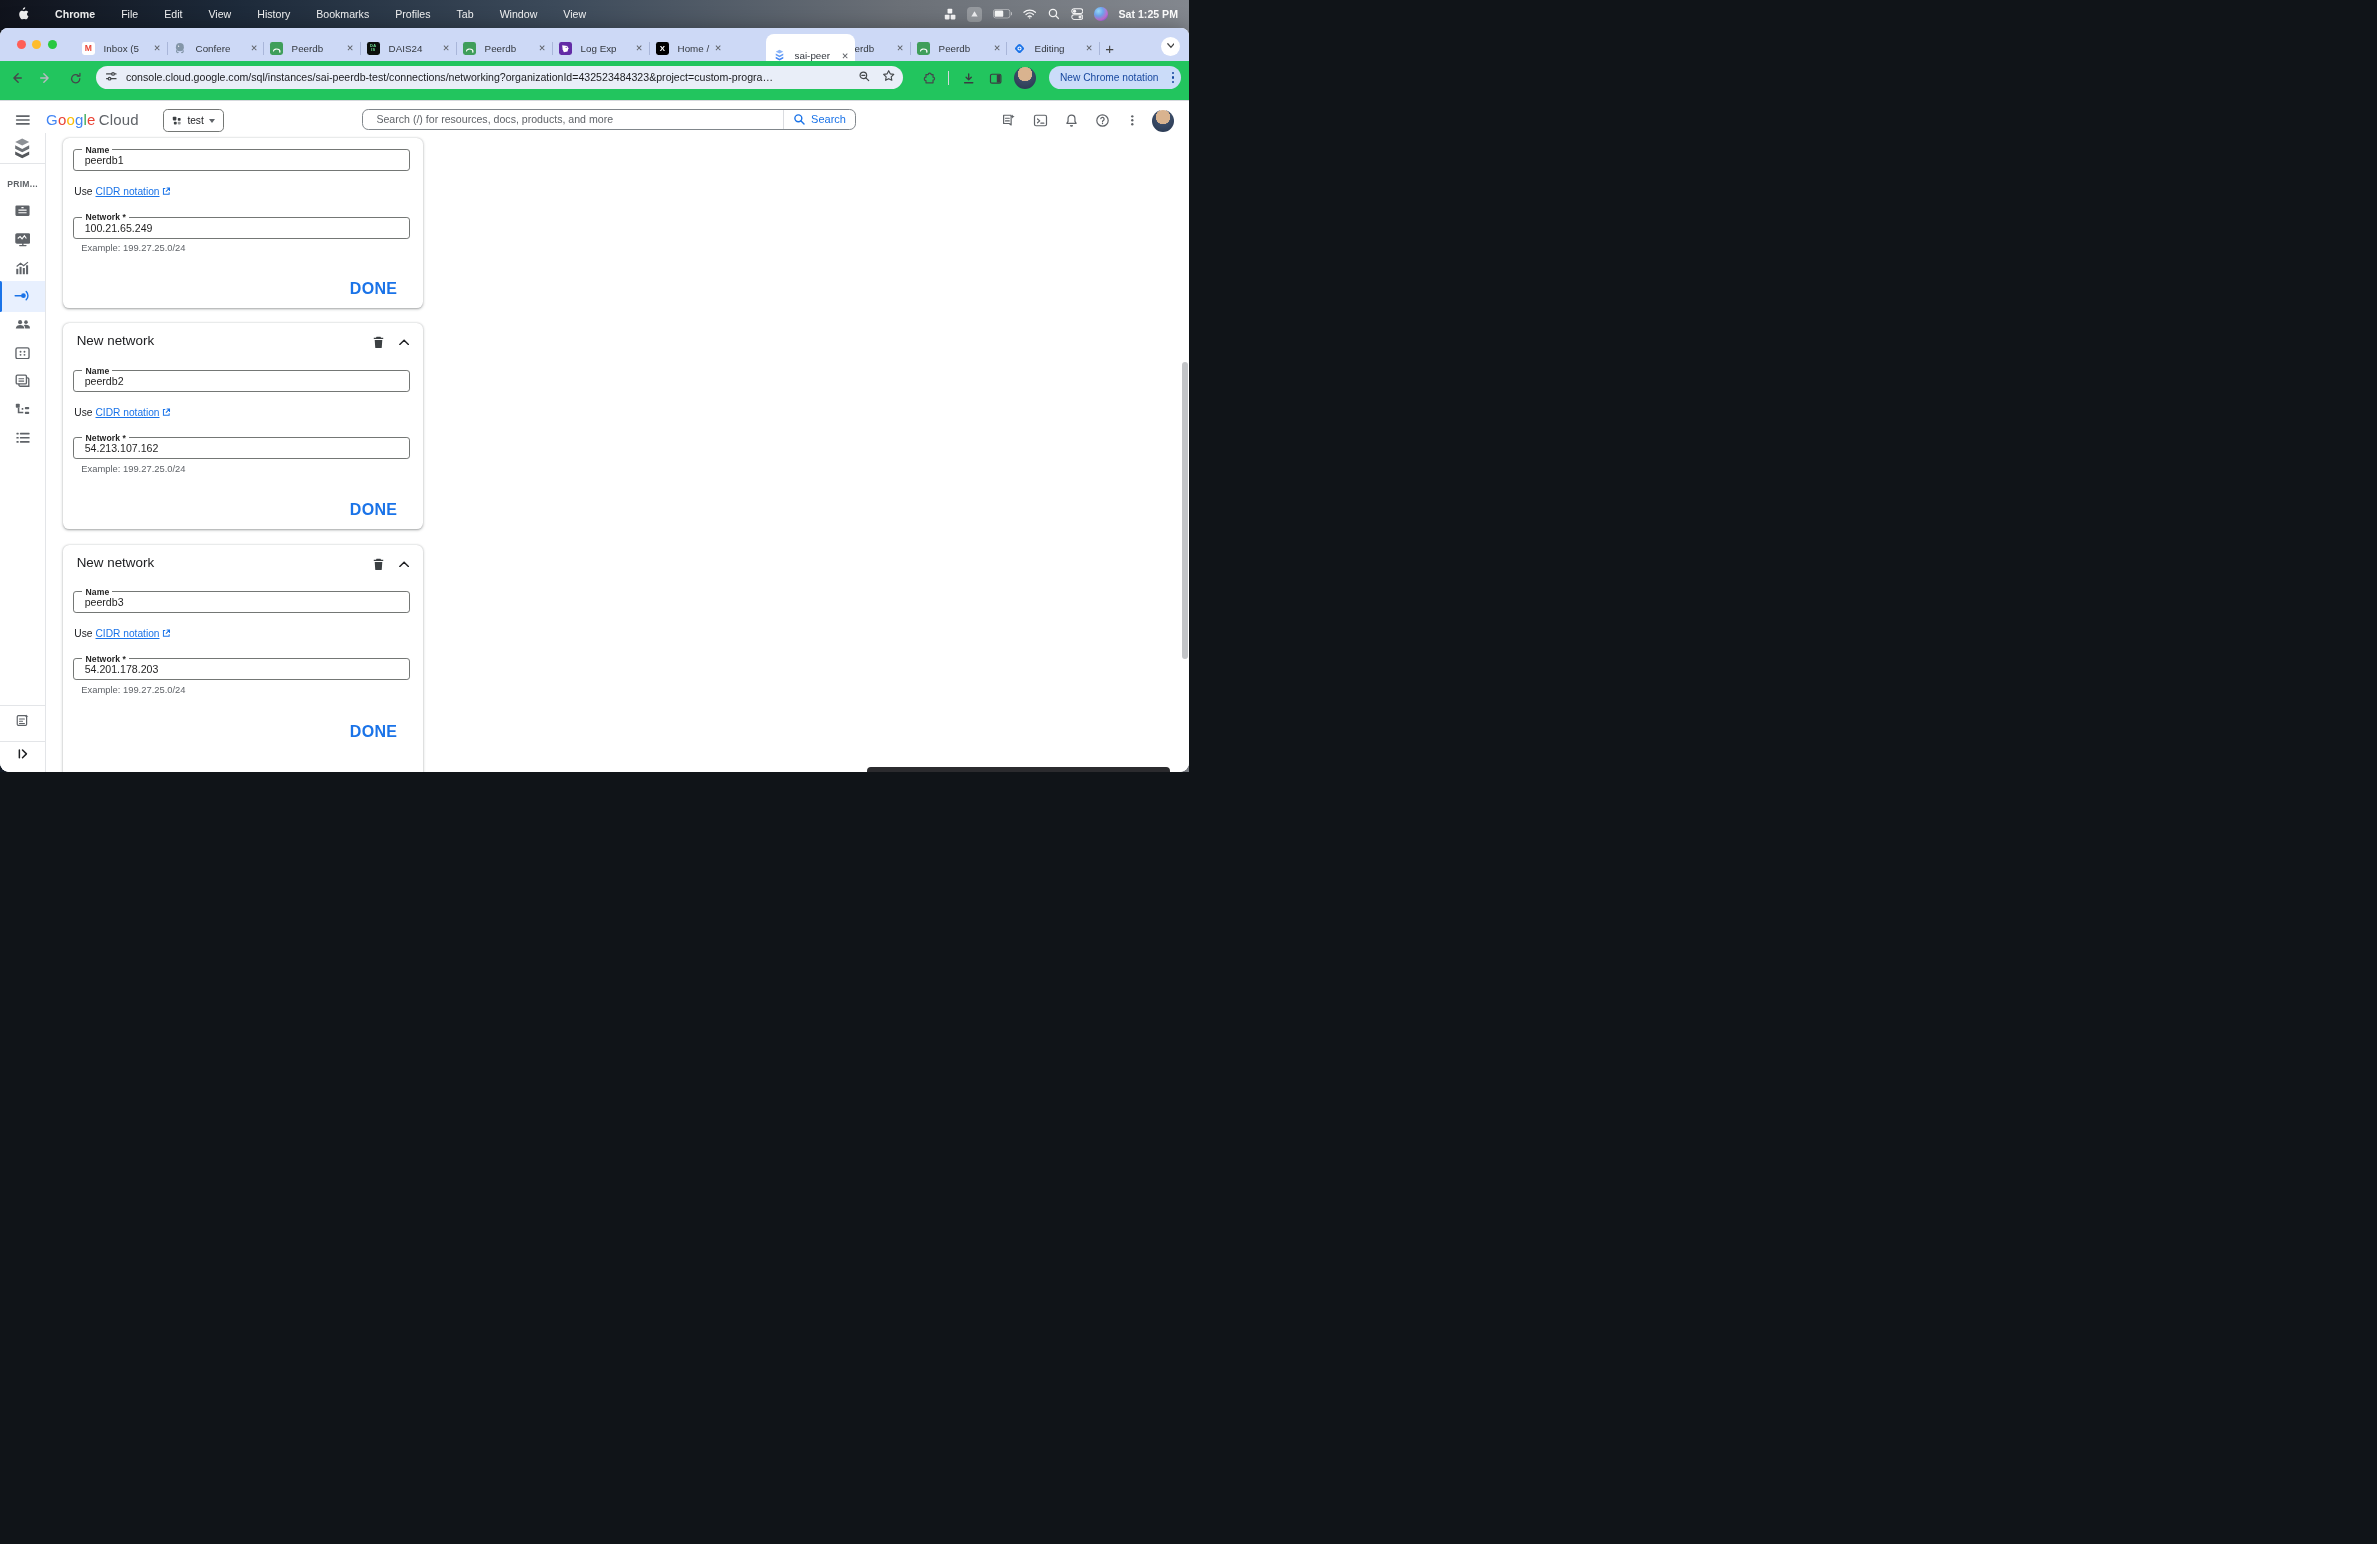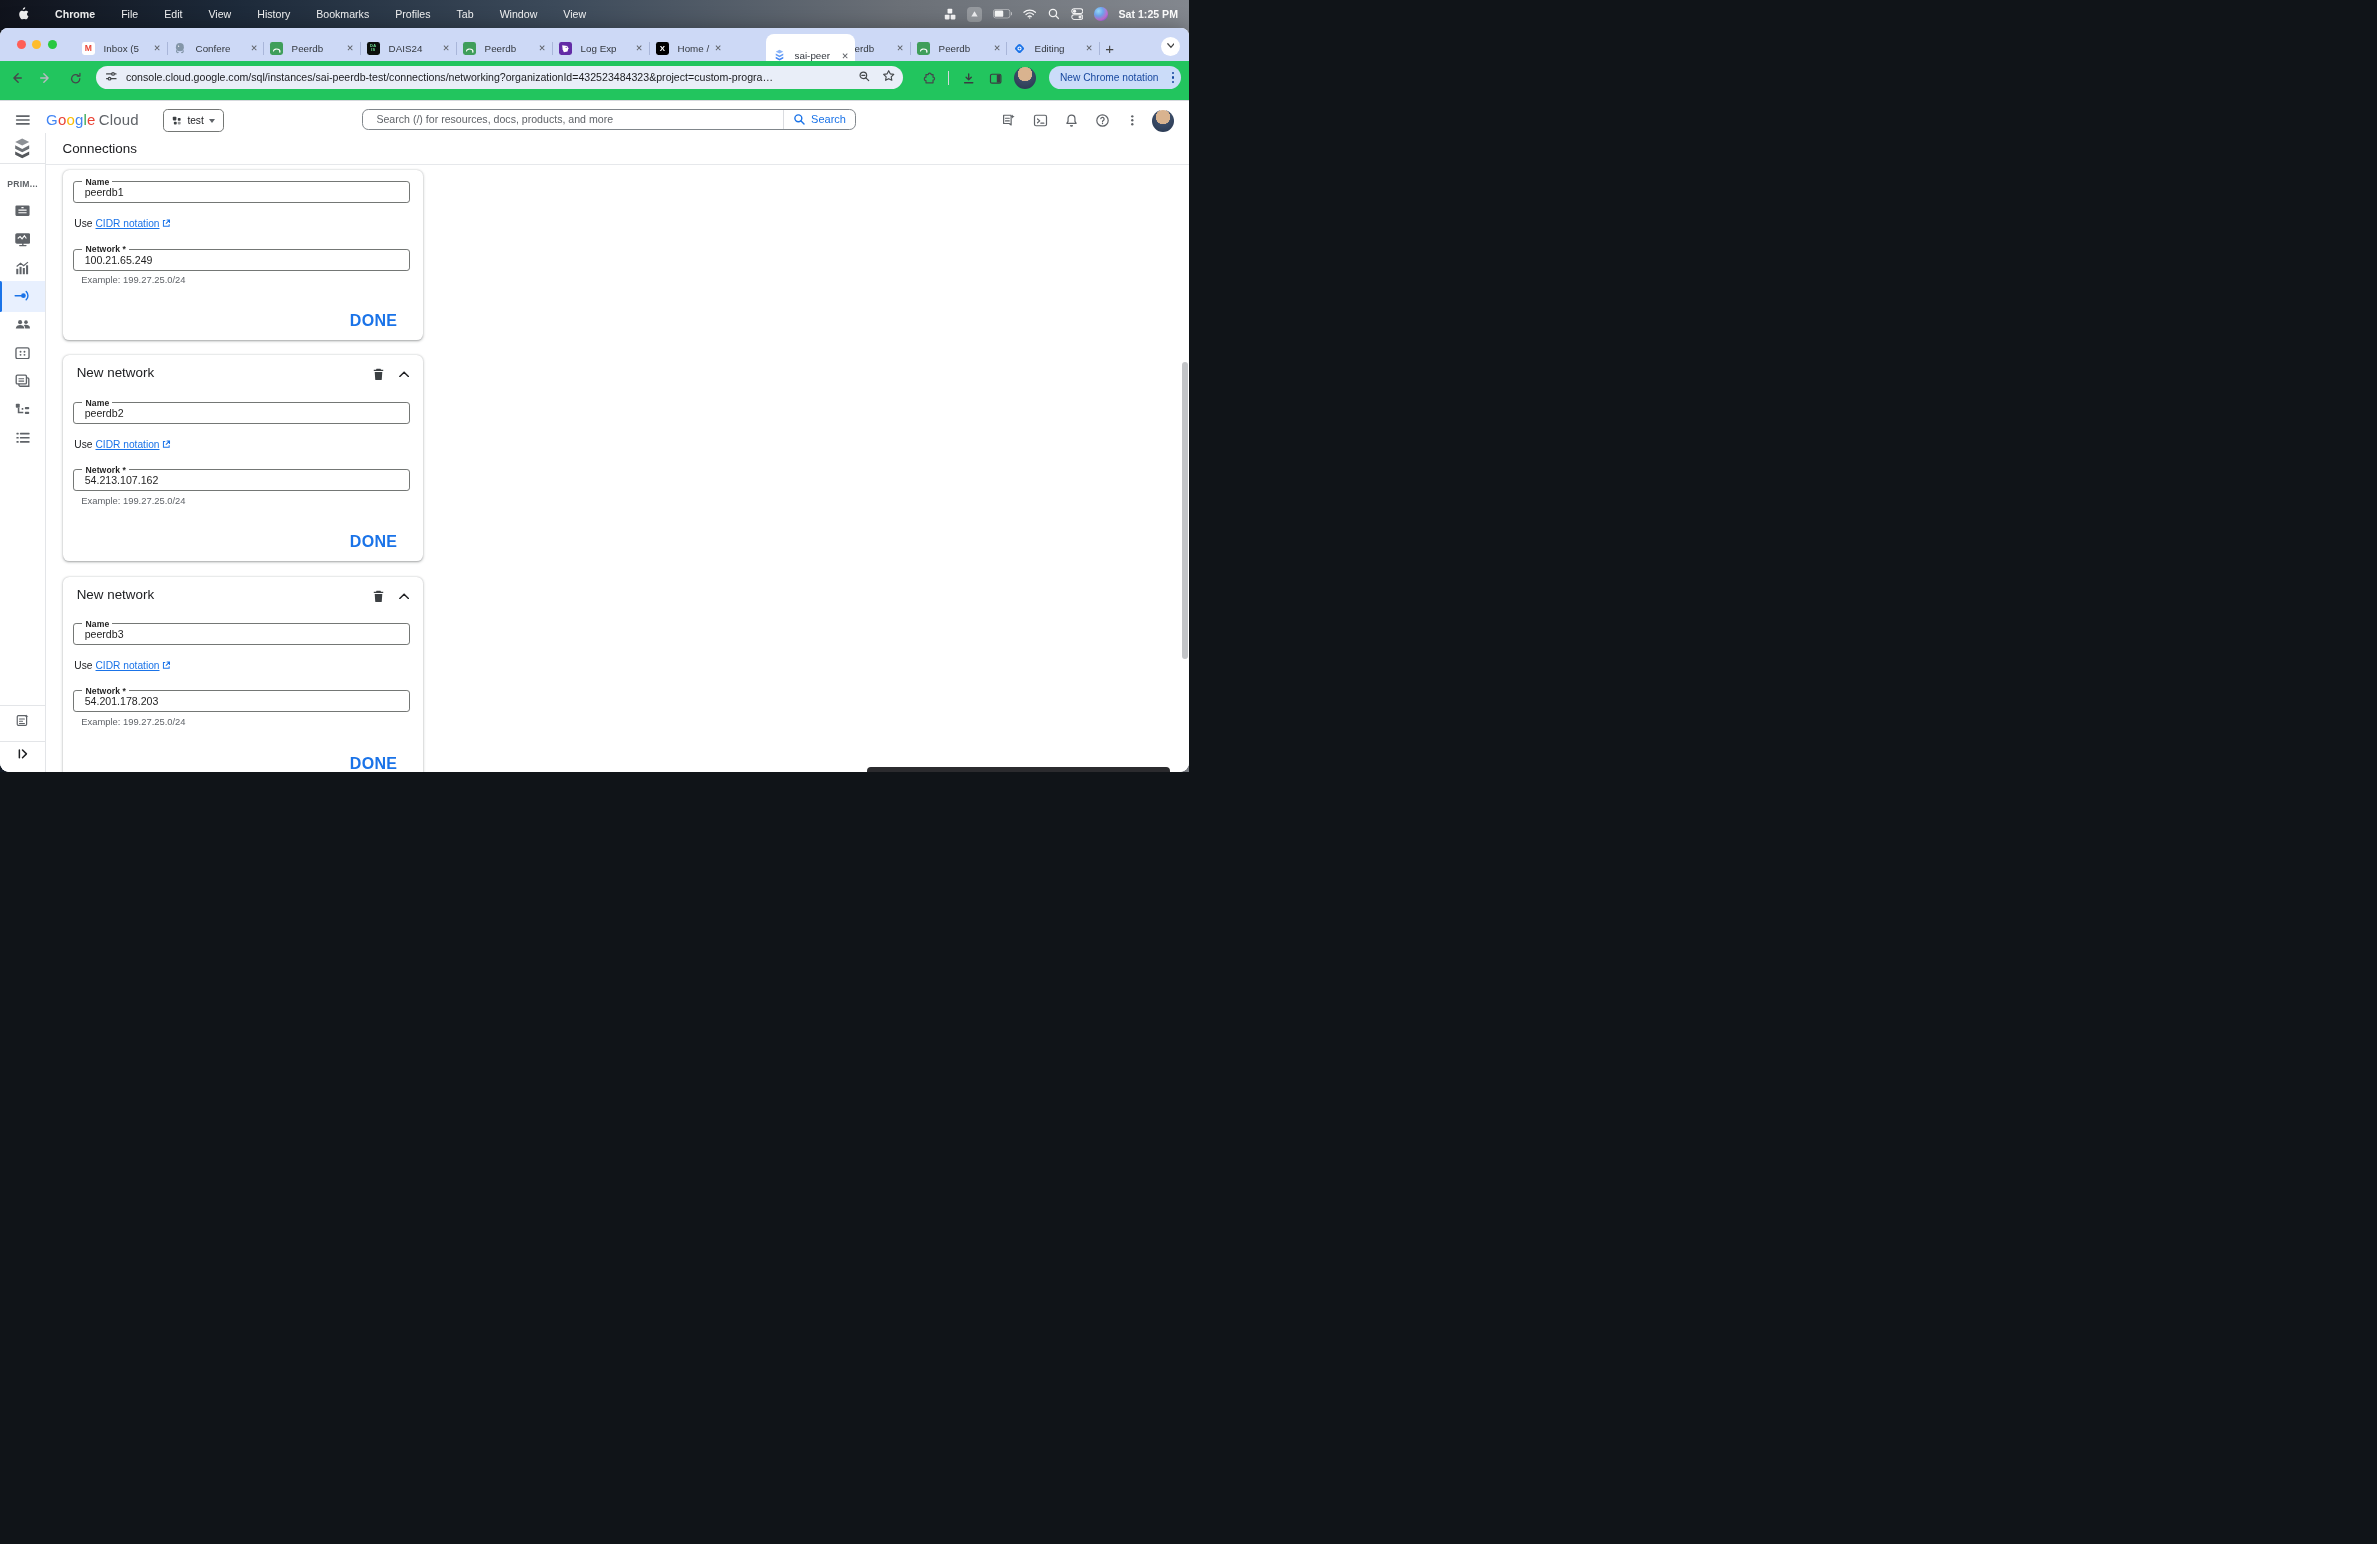--- a/index.html
+++ b/index.html
@@ -531,23 +531,20 @@
         <span class="sb-sep" style="top:608px;"></span>
         <div class="sb-item" style="top:613px;">
           <svg width="11.8" height="11.8" viewBox="0 0 15 15" fill="none" stroke="#202124" stroke-width="1.9" stroke-linecap="round" stroke-linejoin="round">
               <path d="M3 2.5 v10"></path>
               <path d="M7 2.5 L12 7.5 7 12.5"></path>
             </svg>
         </div>
       </div>
 
       <div class="main">
-        <div class="titlerow">
-          <span class="pagetitle">Connections</span>
-        </div>
         <div class="formarea">
 
           <div class="card" style="top:4.7px;height:170px;">
             <div class="field" style="top:11.8px;">
               <label>Name</label>
               <span class="val">peerdb1</span>
             </div>
             <div class="cidr" style="top:48px;">
               <span>Use</span>
               <a>

